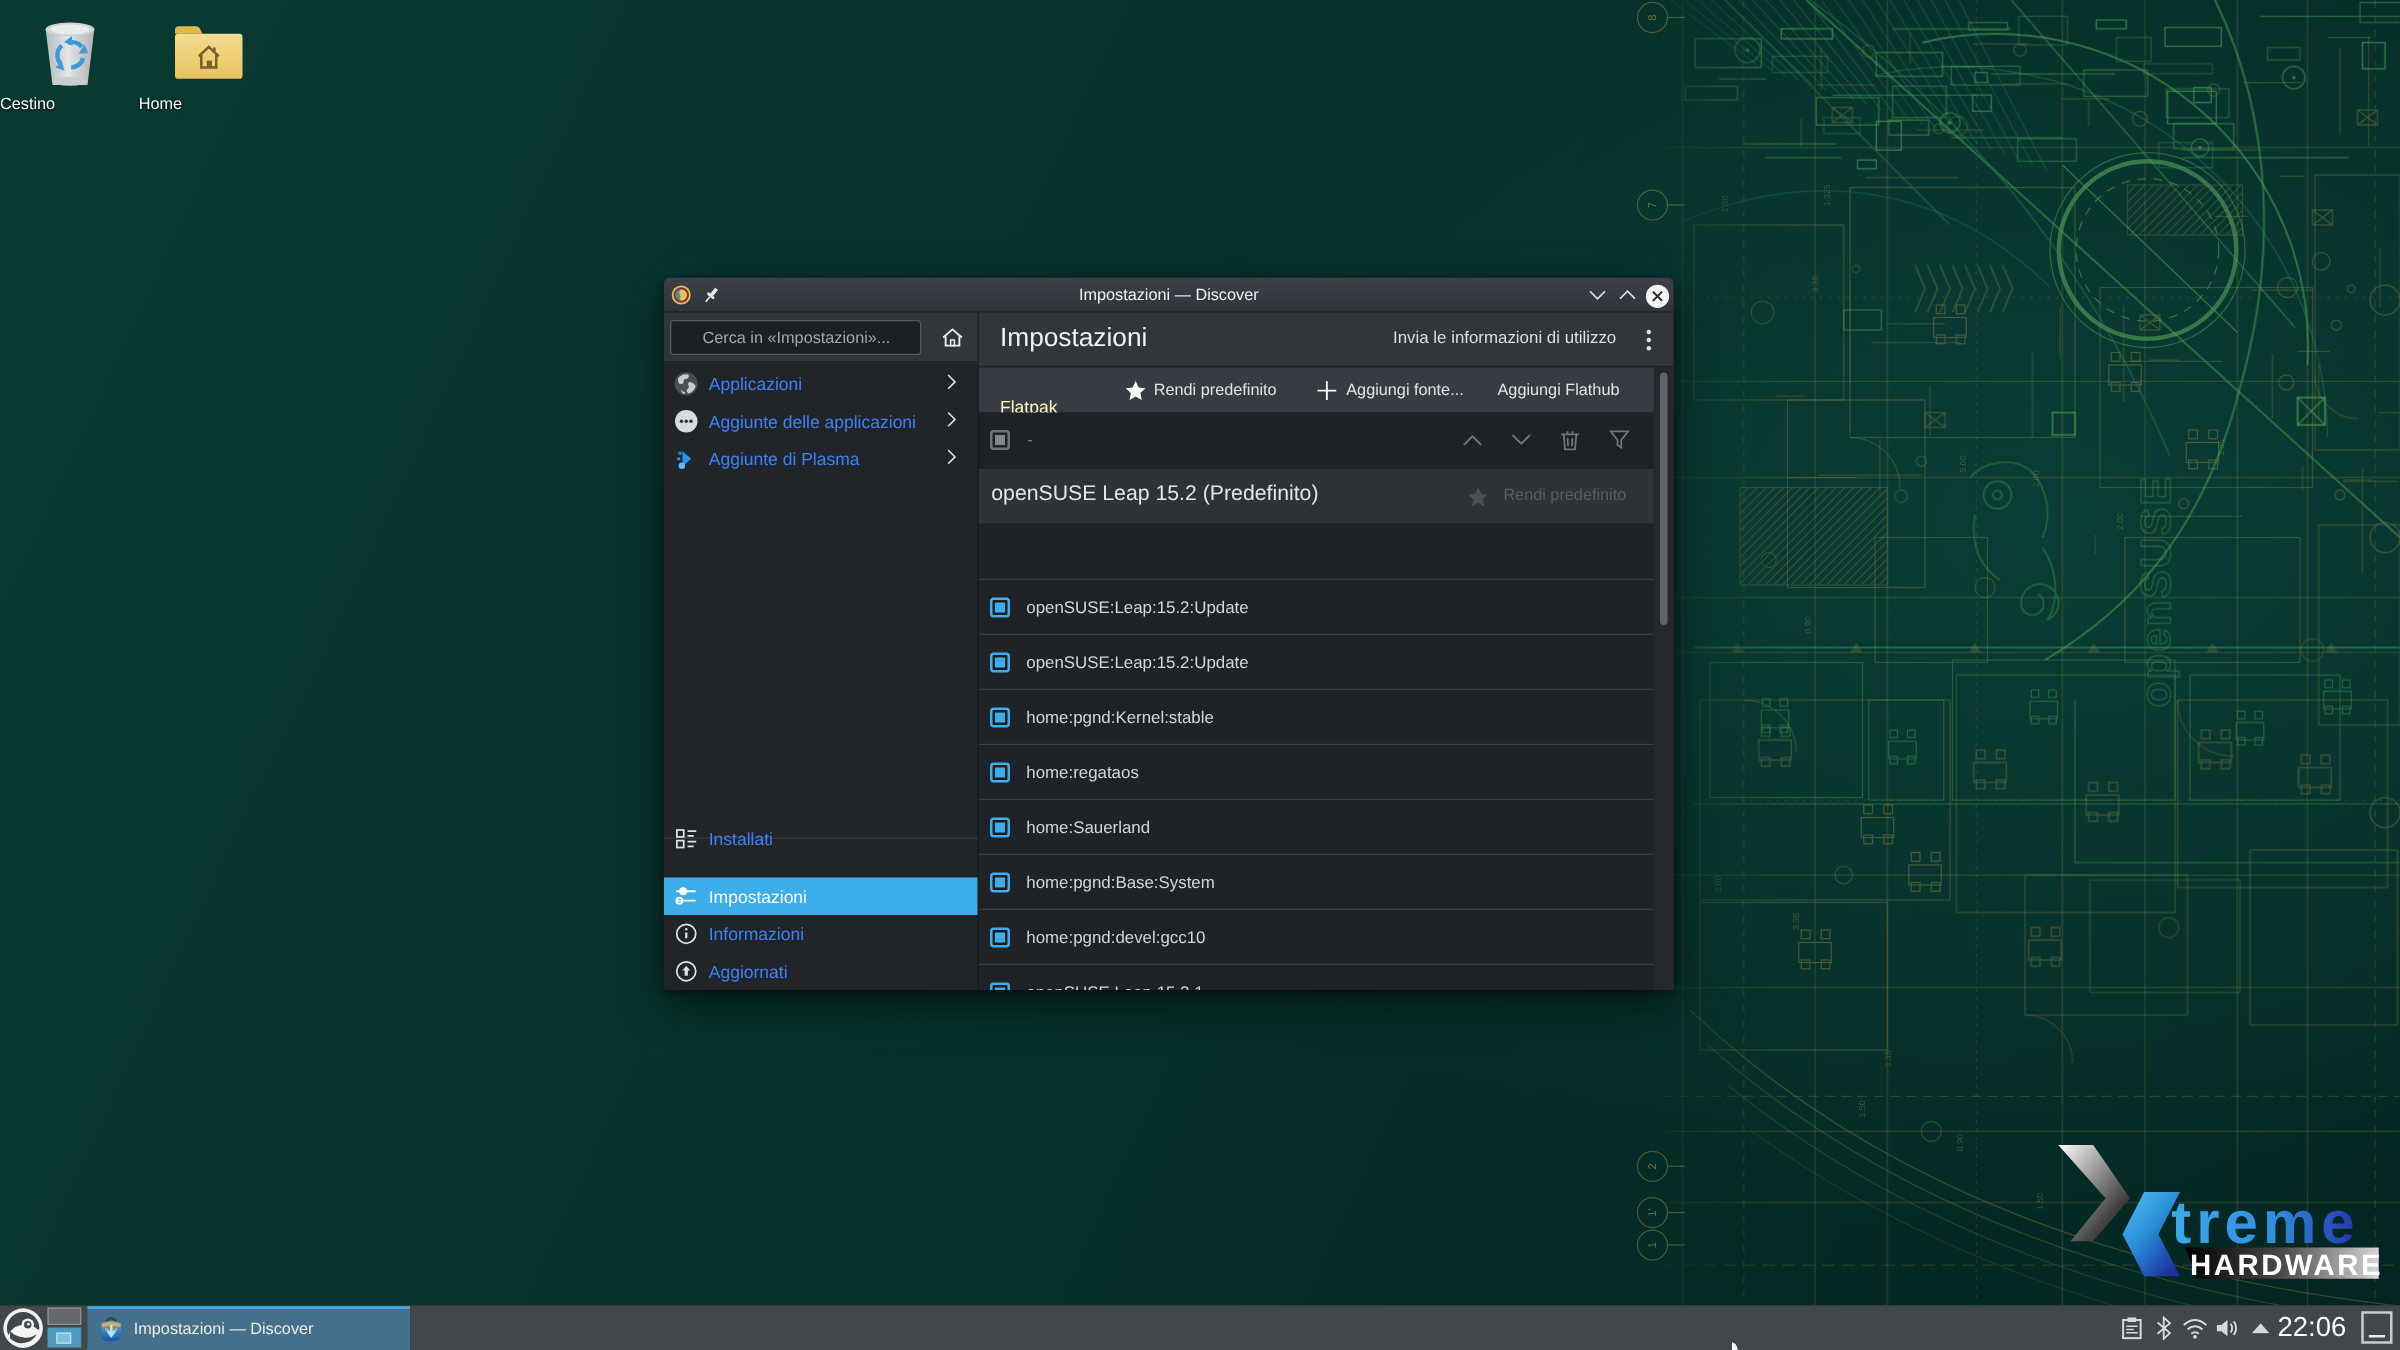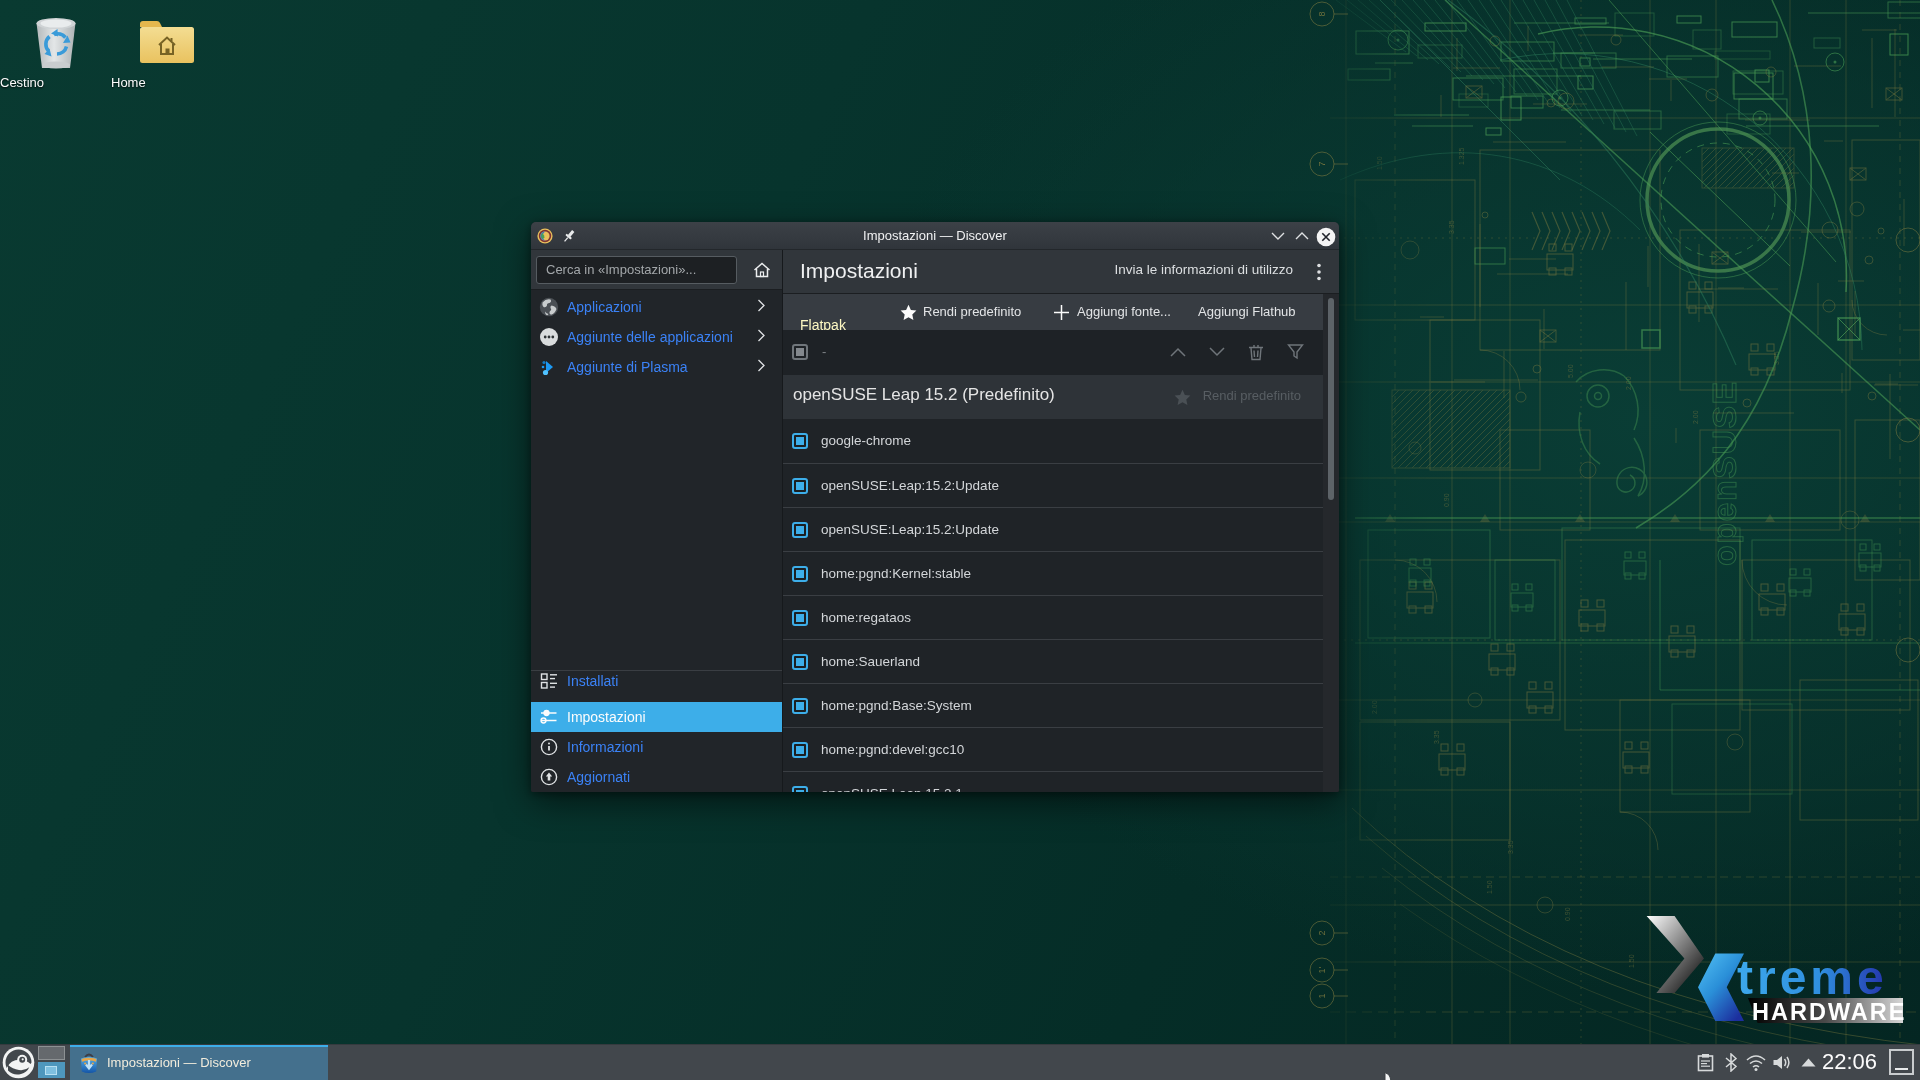--- a/index.html
+++ b/index.html
@@ -14,21 +14,21 @@
  border-radius:5px 5px 2px 2px;box-shadow:0 10px 34px rgba(0,0,0,.55),0 2px 8px rgba(0,0,0,.4);
  background:#1f2327;overflow:hidden}
 #titlebar{position:absolute;left:0;top:0;width:808px;height:28px;
  background:linear-gradient(#3c4147,#30353b);border-bottom:1px solid #23272b}
 #titlebar .title{position:absolute;left:0;right:0;top:0;height:28px;line-height:28px;
  text-align:center;color:#f0f1f2;font-size:13px}
 
 #sidebar{position:absolute;left:0;top:28px;width:252px;height:542px;background:#212529;border-right:1px solid #16191c}
 #searchcell{position:absolute;left:0;top:0;width:251px;height:40px;background:#31363b;border-bottom:1px solid #1b1e21}
 #searchbox{position:absolute;left:5px;top:6px;width:201px;height:28px;background:#1d2023;
- border:1px solid #565c61;border-radius:3px;color:#a3a7aa;font-size:13px;line-height:26px;padding-left:9px}
+ border:1px solid #565c61;border-radius:3px;color:#a3a7aa;font-size:13px;line-height:26px;padding-left:25px}
 .srow{position:absolute;left:0;width:251px;height:30px;color:#3b82f6;font-size:14px}
 .srow .txt{position:absolute;left:36px;top:0;line-height:30px}
 .srow .chev{position:absolute;right:16px;top:7px}
 .srow.sel{background:#3daee9;color:#fcfcfc}
 
 #main{position:absolute;left:252px;top:28px;width:556px;height:542px;background:#1f2327}
 #mhead{position:absolute;left:0;top:0;width:556px;height:44px;background:#31363b;border-bottom:1px solid #1b1e21}
 #mhead h1{font-size:21px;font-weight:normal;color:#eff0f1;position:absolute;left:17px;top:9px}
 #mhead .send{position:absolute;right:46px;top:12px;font-size:13.5px;color:#dcdfe1}
 #toolbar{position:absolute;left:0;top:44px;width:556px;height:36px;background:#373c42}
@@ -676,21 +676,21 @@
           <circle cx="5" cy="5.5" r="1.6" fill="#147bc4"></circle>
           <circle cx="4" cy="10" r="1.3" fill="#1d99f3"></circle>
           <circle cx="6.5" cy="15.5" r="2.6" fill="#51c2ff"></circle>
         </svg>
         <span class="txt">Aggiunte di Plasma</span>
         <span class="chev"><svg width="9" height="13" viewBox="0 0 9 13" style="">
             <path d="M 1.5 1 L 7 6.5 L 1.5 12" fill="none" stroke="#dfe2e4" stroke-width="1.3"></path>
           </svg></span>
       </div>
       <div style="position:absolute;left:0;top:420px;width:251px;border-top:1px solid #3a3e43"></div>
-      <div class="srow " style="top:416px">
+      <div class="srow " style="top:406px">
         <svg width="18" height="18" viewBox="0 0 18 18" style="position:absolute;left:9px;top:6px">
           <g fill="none" stroke="#dfe2e4" stroke-width="1.4">
             <rect x="1.5" y="2" width="5.5" height="5.5"></rect>
             <rect x="1.5" y="10.5" width="5.5" height="5.5"></rect>
             <line x1="10" y1="2.8" x2="17" y2="2.8"></line>
             <line x1="10" y1="6.6" x2="15" y2="6.6"></line>
             <line x1="10" y1="11.3" x2="17" y2="11.3"></line>
             <line x1="10" y1="15.1" x2="15" y2="15.1"></line>
           </g>
         </svg>
@@ -769,24 +769,20 @@
         </svg>
       </div>
       <div id="secthead">
         <span class="t">openSUSE Leap 15.2 (Predefinito)</span>
         <svg width="17" height="17" viewBox="0 0 17 17" style="position:absolute;left:391px;top:14px">
           <path d="M 8.5 0.8 L 10.9 5.9 L 16.4 6.6 L 12.3 10.4 L 13.4 16 L 8.5 13.2 L 3.6 16 L 4.7 10.4 L 0.6 6.6 L 6.1 5.9 Z" fill="#4a5055"></path>
         </svg>
         <span class="dis">Rendi predefinito</span>
       </div>
       <div id="rows">
-        <div class="lrow" style="top:0px;border-top:none;">
-          <div class="cb"></div>
-          <span class="txt">google-chrome</span>
-        </div>
         <div class="lrow" style="top:44px;">
           <div class="cb"></div>
           <span class="txt">openSUSE:Leap:15.2:Update</span>
         </div>
         <div class="lrow" style="top:88px;">
           <div class="cb"></div>
           <span class="txt">openSUSE:Leap:15.2:Update</span>
         </div>
         <div class="lrow" style="top:132px;text-decoration:underline;">
           <div class="cb"></div>

